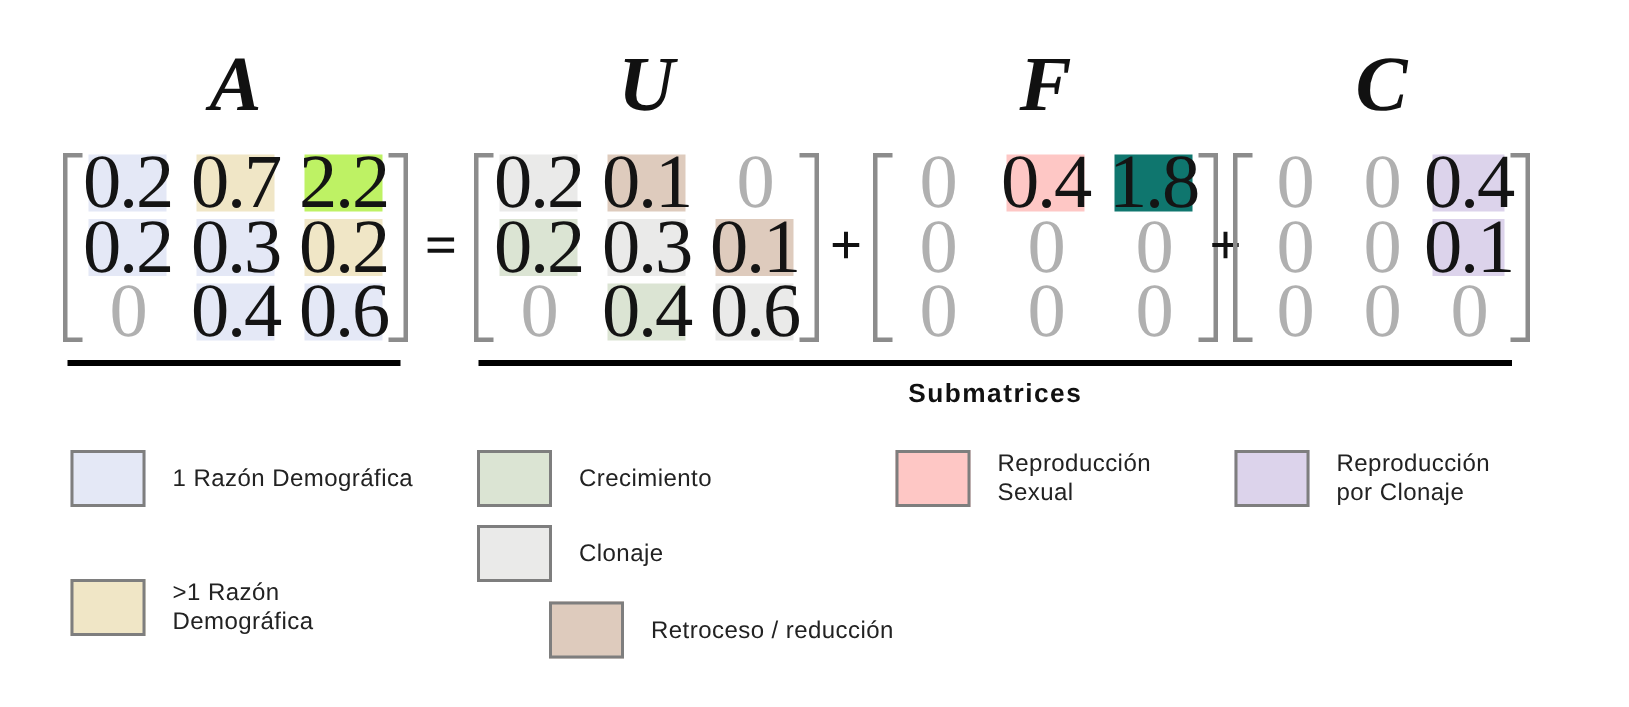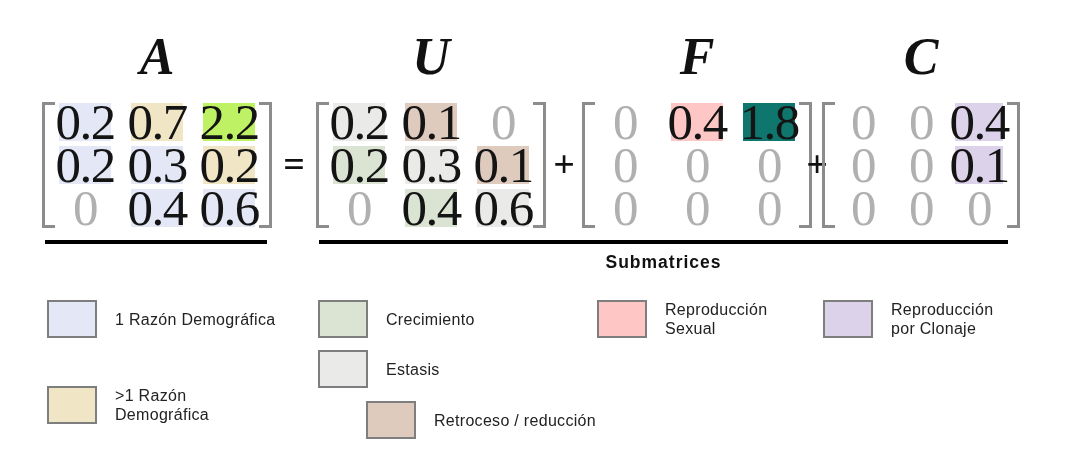--- a/index.html
+++ b/index.html
@@ -216,20 +216,20 @@
     <div class="legend-label">Reproducción
 por Clonaje</div>
   </div>
   <div class="legend-item" id="li-4">
     <div class="swatch" style="background: rgb(240, 230, 198);"></div>
     <div class="legend-label">&gt;1 Razón
 Demográfica</div>
   </div>
   <div class="legend-item" id="li-5">
     <div class="swatch" style="background: rgb(234, 234, 233);"></div>
-    <div class="legend-label">Estasis</div>
+    <div class="legend-label">Clonaje</div>
   </div>
   <div class="legend-item" id="li-6">
     <div class="swatch" style="background: rgb(222, 203, 189);"></div>
     <div class="legend-label">Retroceso / reducción</div>
   </div>
 
 </div>
 
 </body></html>

